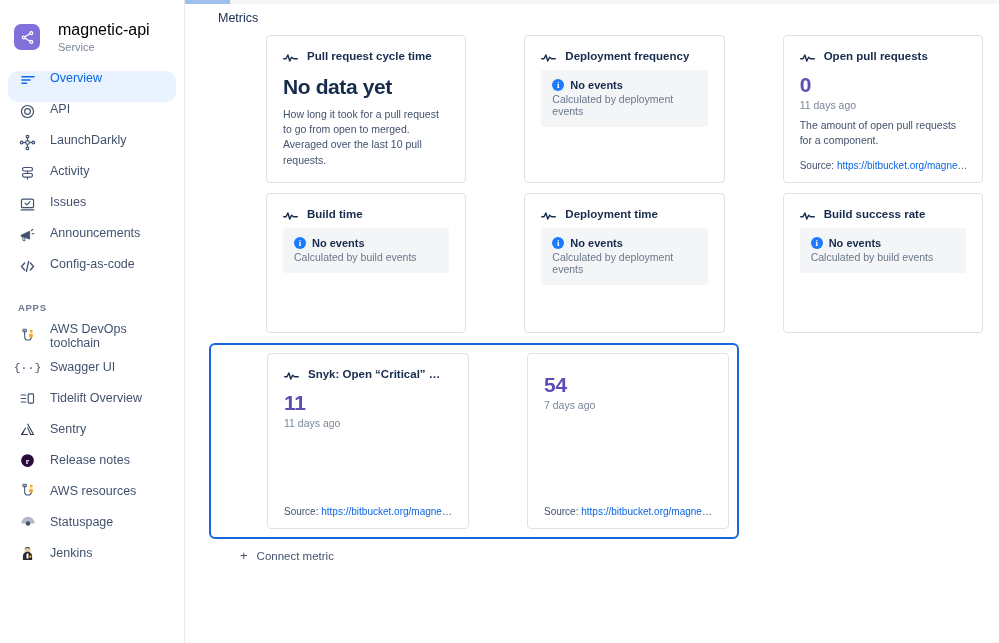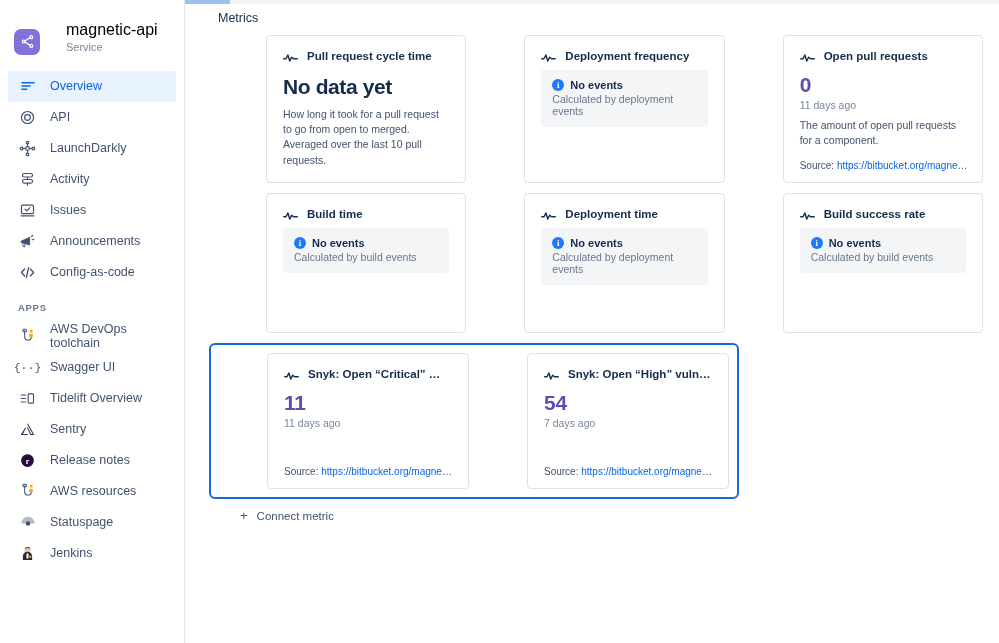--- a/index.html
+++ b/index.html
@@ -13,33 +13,33 @@
 
   
   .sidebar {
     width: 185px; height: 643px;
     background: #ffffff;
     border-right: 1px solid #e6e8eb;
     padding-top: 16px;
     flex: 0 0 185px;
     overflow: hidden;
   }
-  .brand { display: flex; align-items: flex-end; gap: 26px; padding: 4px 14px 14px 14px; }
+  .brand { display: flex; align-items: center; gap: 18px; padding: 4px 14px 14px 14px; }
   .brand-logo {
     width: 26px; height: 26px; border-radius: 7px;
     background: #8270DB; flex: 0 0 26px;
     display: flex; align-items: center; justify-content: center;
   }
   .brand-text { display: flex; flex-direction: column; line-height: 1.25; }
   .brand-sub { font-size: 11px; color: #7A869A; margin-top: 1px; }
 
   .nav { padding: 2px 8px 0 8px; }
   .nav-item {
-    display: flex; align-items: center; gap: 13px;
-    height: 31px; padding: 0 10px; border-radius: 0;
+    display: flex; align-items: flex-start; gap: 13px;
+    height: 31px; padding: 0 10px; border-radius: 10px;
     color: #42526E; font-size: 12.5px; cursor: pointer;
     margin-bottom: 0px;
   }
   .nav-item .ico { width: 19px; height: 19px; flex: 0 0 19px; display:flex; align-items:center; justify-content:center; }
   .nav-item.active { background: #E9F2FF; color: #0C66E4; font-weight: 400; }
   .nav-item.active .ico svg { stroke: #0C66E4; fill: #0C66E4; }
 
   .section-label {
     font-size: 9.5px; font-weight: 700; color: #6B778C;
     letter-spacing: 0.7px; padding: 14px 18px 6px 18px;
@@ -69,21 +69,21 @@
 
   .card {
     width: 243px; background: #ffffff;
     border: 1px solid #DFE1E6; border-radius: 4px;
     padding: 14px 16px 12px 16px;
     position: relative;
     display: flex; flex-direction: column; margin-left: 48px;
   }
   .card.h1 { height: 148px; }
   .card.h2 { height: 140px; }
-  .card.h3 { height: 136px; }
+  .card.h3 { height: 176px; }
   .row.highlight .card { width: 251px; }
 
   .card-head { display: flex; align-items: center; gap: 9px; margin-bottom: 6px; }
   .card-title {
     font-size: 11.5px; font-weight: 700; color: #172B4D;
     white-space: nowrap; overflow: hidden; text-overflow: ellipsis;
   }
   .spark { flex: 0 0 15px; width: 15px; height: 12px; }
 
   .big-text { font-size: 21px; font-weight: 700; color: #172B4D; margin: 7px 0 8px 0; letter-spacing: -0.4px; }
@@ -456,28 +456,20 @@
             </div>
             <div class="big-num">11</div>
             <div class="ago">11 days ago</div>
             <div class="source">
               <span>Source:</span>
               <a href="#">https://bitbucket.org/magnetsinc/magne...</a>
             </div>
           </div>
 
           <div class="card h3">
-            <div class="card-head">
-              <span class="spark">
-                <svg width="15" height="12" viewBox="0 0 20 14" fill="none" stroke="#172B4D" stroke-width="1.9" stroke-linecap="round" stroke-linejoin="round">
-                    <polyline points="1,8 4,8 6.5,3 9,11 11.5,6 14,8 19,8"></polyline>
-                  </svg>
-              </span>
-              <span class="card-title">Snyk: Open “High” vuln…</span>
-            </div>
             <div class="big-num">54</div>
             <div class="ago">7 days ago</div>
             <div class="source">
               <span>Source:</span>
               <a href="#">https://bitbucket.org/magnetsinc/magne...</a>
             </div>
           </div>
         </div>
 
       </div>

